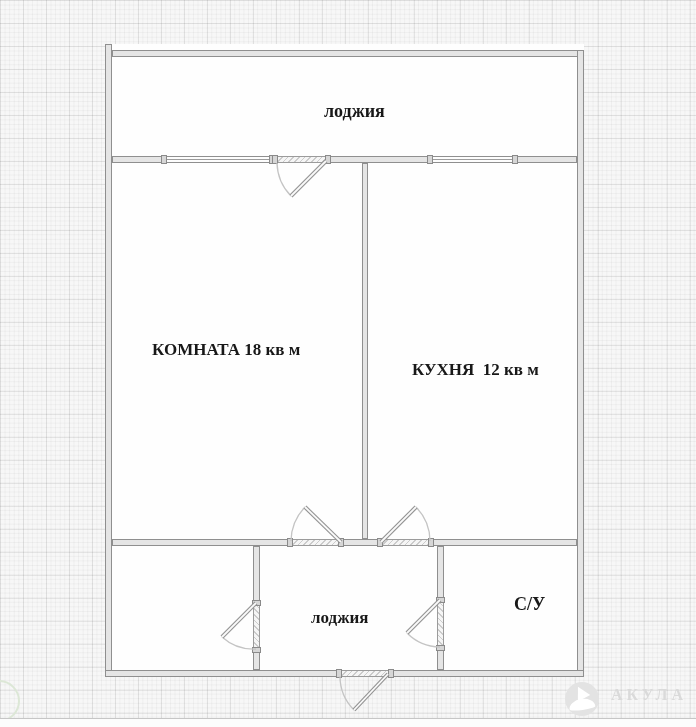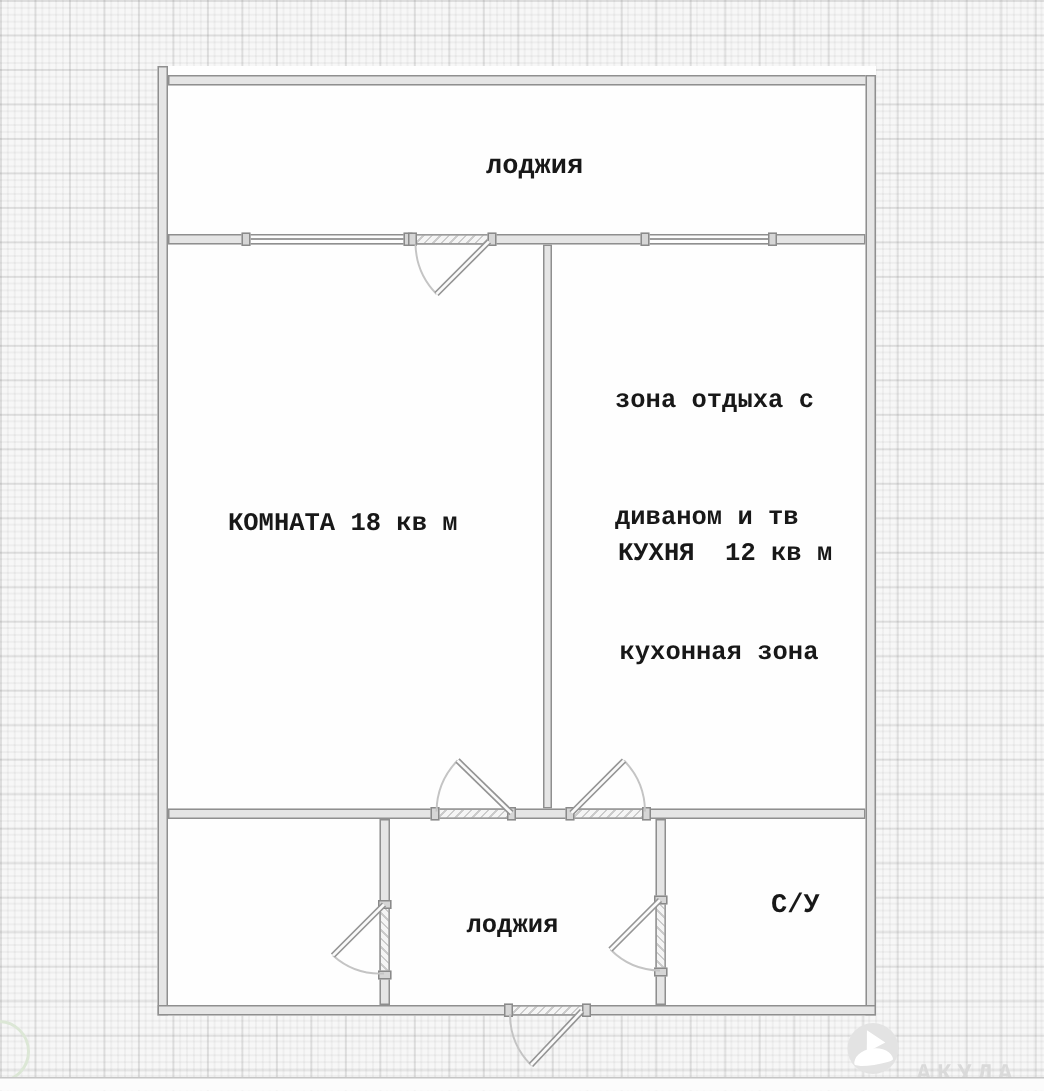--- a/index.html
+++ b/index.html
@@ -1,21 +1,21 @@
 <!DOCTYPE html>
 <html><head>
 <meta charset="utf-8">
 <style>
   html,body { margin:0; padding:0; }
   * { box-sizing: border-box; }
   .canvas {
     position: relative;
     width: 696px; height: 727px;
     overflow: hidden;
-    font-family: Liberation Mono, monospace;
+    font-family: Liberation Serif, serif;
     background-color: #f7f7f7;
     background-image:
       linear-gradient(to right,  rgba(120,120,120,0.14) 1px, transparent 1px),
       linear-gradient(to bottom, rgba(120,120,120,0.14) 1px, transparent 1px),
       linear-gradient(to right,  rgba(120,120,120,0.07) 1px, transparent 1px),
       linear-gradient(to bottom, rgba(120,120,120,0.07) 1px, transparent 1px);
     background-size: 23px 23px, 23px 23px, 4.6px 4.6px, 4.6px 4.6px;
   }
   .abs { position:absolute; }
   .backing { background:#fefefe; }
@@ -148,32 +148,27 @@
     </g>
     <g>
       <path class="arc" d="M340,676 A48,48 0 0 0 354,710"></path>
       <line class="leaf-outer" x1="388" y1="674" x2="354" y2="710"></line>
       <line class="leaf-inner" x1="388" y1="674" x2="354" y2="710"></line>
     </g>
   </svg>
 
   <div class="lbl lg" style="left:324px; top:101px;">лоджия</div>
   <div class="lbl" style="left:152px; top:340px;text-align:right;">КОМНАТА 18 кв м</div>
-  <div class="lbl lounge" style="left:410px; top:203px;">
-    <div>зона отдыха с</div>
-    <div>диваном и тв</div>
-  </div>
   <div class="lbl" style="left:412px; top:360px;">КУХНЯ  12 кв м</div>
-  <div class="lbl" style="left:413px; top:426px;">кухонная зона</div>
   <div class="lbl" style="left:311px; top:608px;">лоджия</div>
   <div class="lbl lg" style="left:514px; top:594px;">С/У</div>
 
   <div class="abs wm-circle" style="left:565px; top:682px;">
     <div class="wm-fin"></div>
     <div class="wm-body"></div>
   </div>
-  <div class="wm-text abs" style="left:611px; top:686px;margin-top:21px;">АКУЛА</div>
+  <div class="wm-text abs" style="left:611px; top:686px;">АКУЛА</div>
 
   <div class="abs corner-arc" style="left:-22px; top:680px;"></div>
 
   <div class="abs bottom-edge" style="left:0; top:718px; width:696px; height:9px;"></div>
 
 </div>
 
 </body></html>

